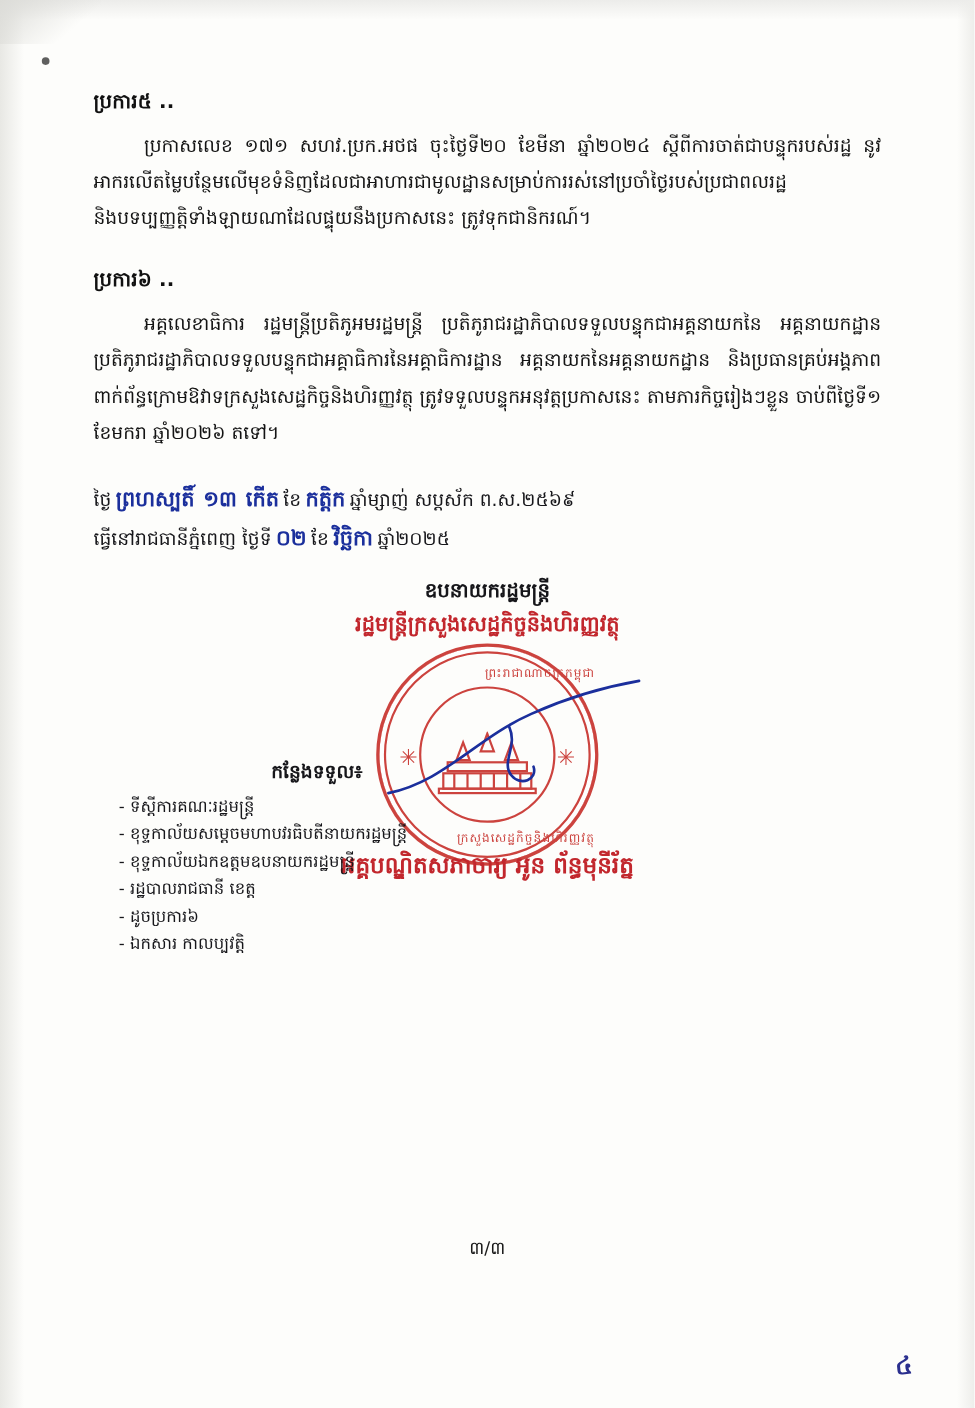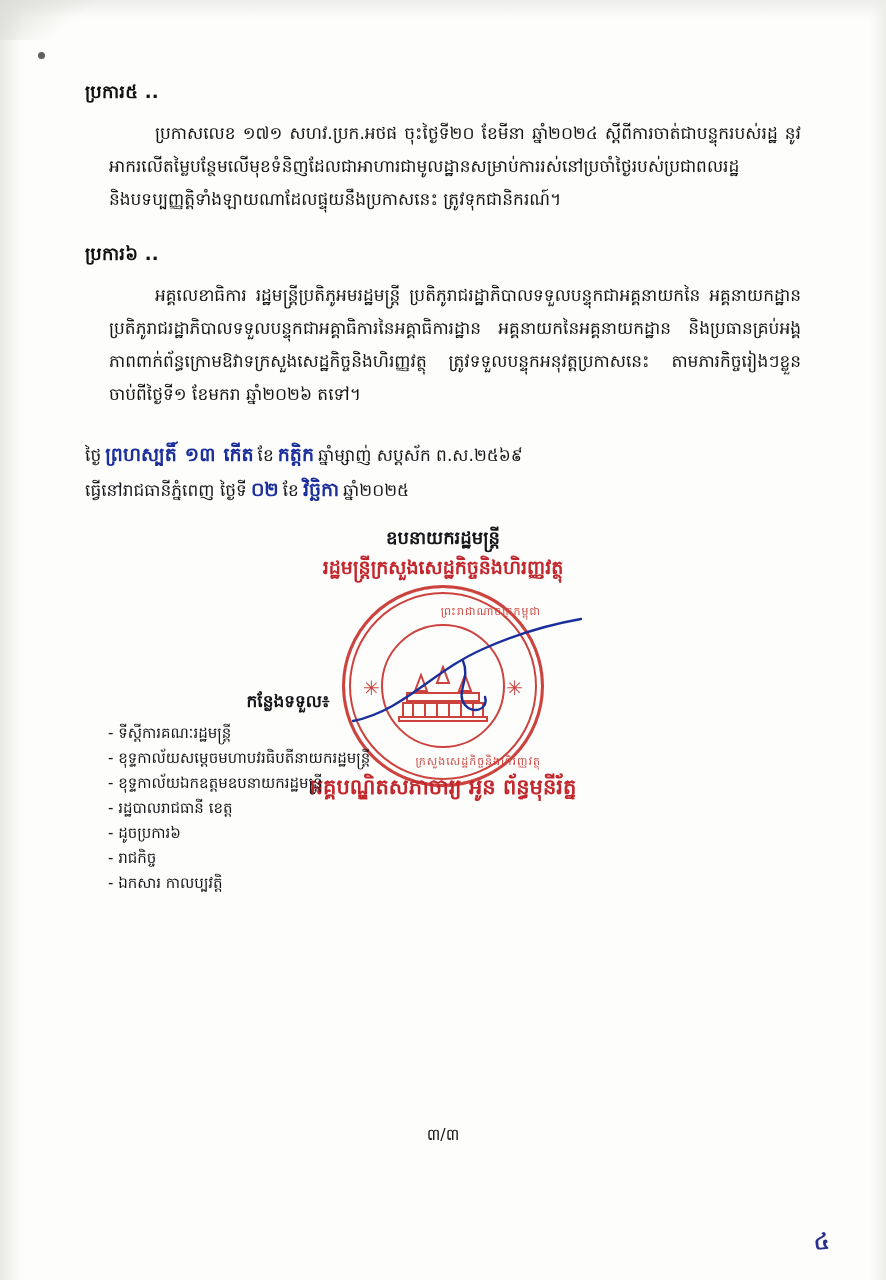--- a/index.html
+++ b/index.html
@@ -78,21 +78,20 @@
   .para {
     font-size: 17px;
     line-height: 33px;
     text-align: justify;
     text-justify: inter-word;
     margin: 0;
     color: #131313;
   }
   .para.indent {
     text-indent: 46px;
-    margin-left: 24px;
   }
 
   .date-lines {
     margin-top: 26px;
     padding-right: 4px;
   }
   .date-line {
     font-size: 17px;
     line-height: 34px;
     white-space: nowrap;
@@ -299,21 +298,20 @@
   </div>
 
   <div class="cc-block">
     <div class="cc-title">កន្លែងទទួល៖</div>
     <ul class="cc-list">
       <li>- ទីស្ដីការគណៈរដ្ឋមន្ត្រី</li>
       <li>- ខុទ្ទកាល័យសម្ដេចមហាបវរធិបតីនាយករដ្ឋមន្ត្រី</li>
       <li>- ខុទ្ទកាល័យឯកឧត្ដមឧបនាយករដ្ឋមន្ត្រី</li>
       <li>- រដ្ឋបាលរាជធានី ខេត្ត</li>
       <li>- ដូចប្រការ៦</li>
-      <li>- រាជកិច្ច</li>
       <li>- ឯកសារ កាលប្បវត្តិ</li>
     </ul>
   </div>
 
   <div class="page-number">៣/៣</div>
   <div class="corner-mark">៤</div>
 
 </div>
 
 </body></html>

